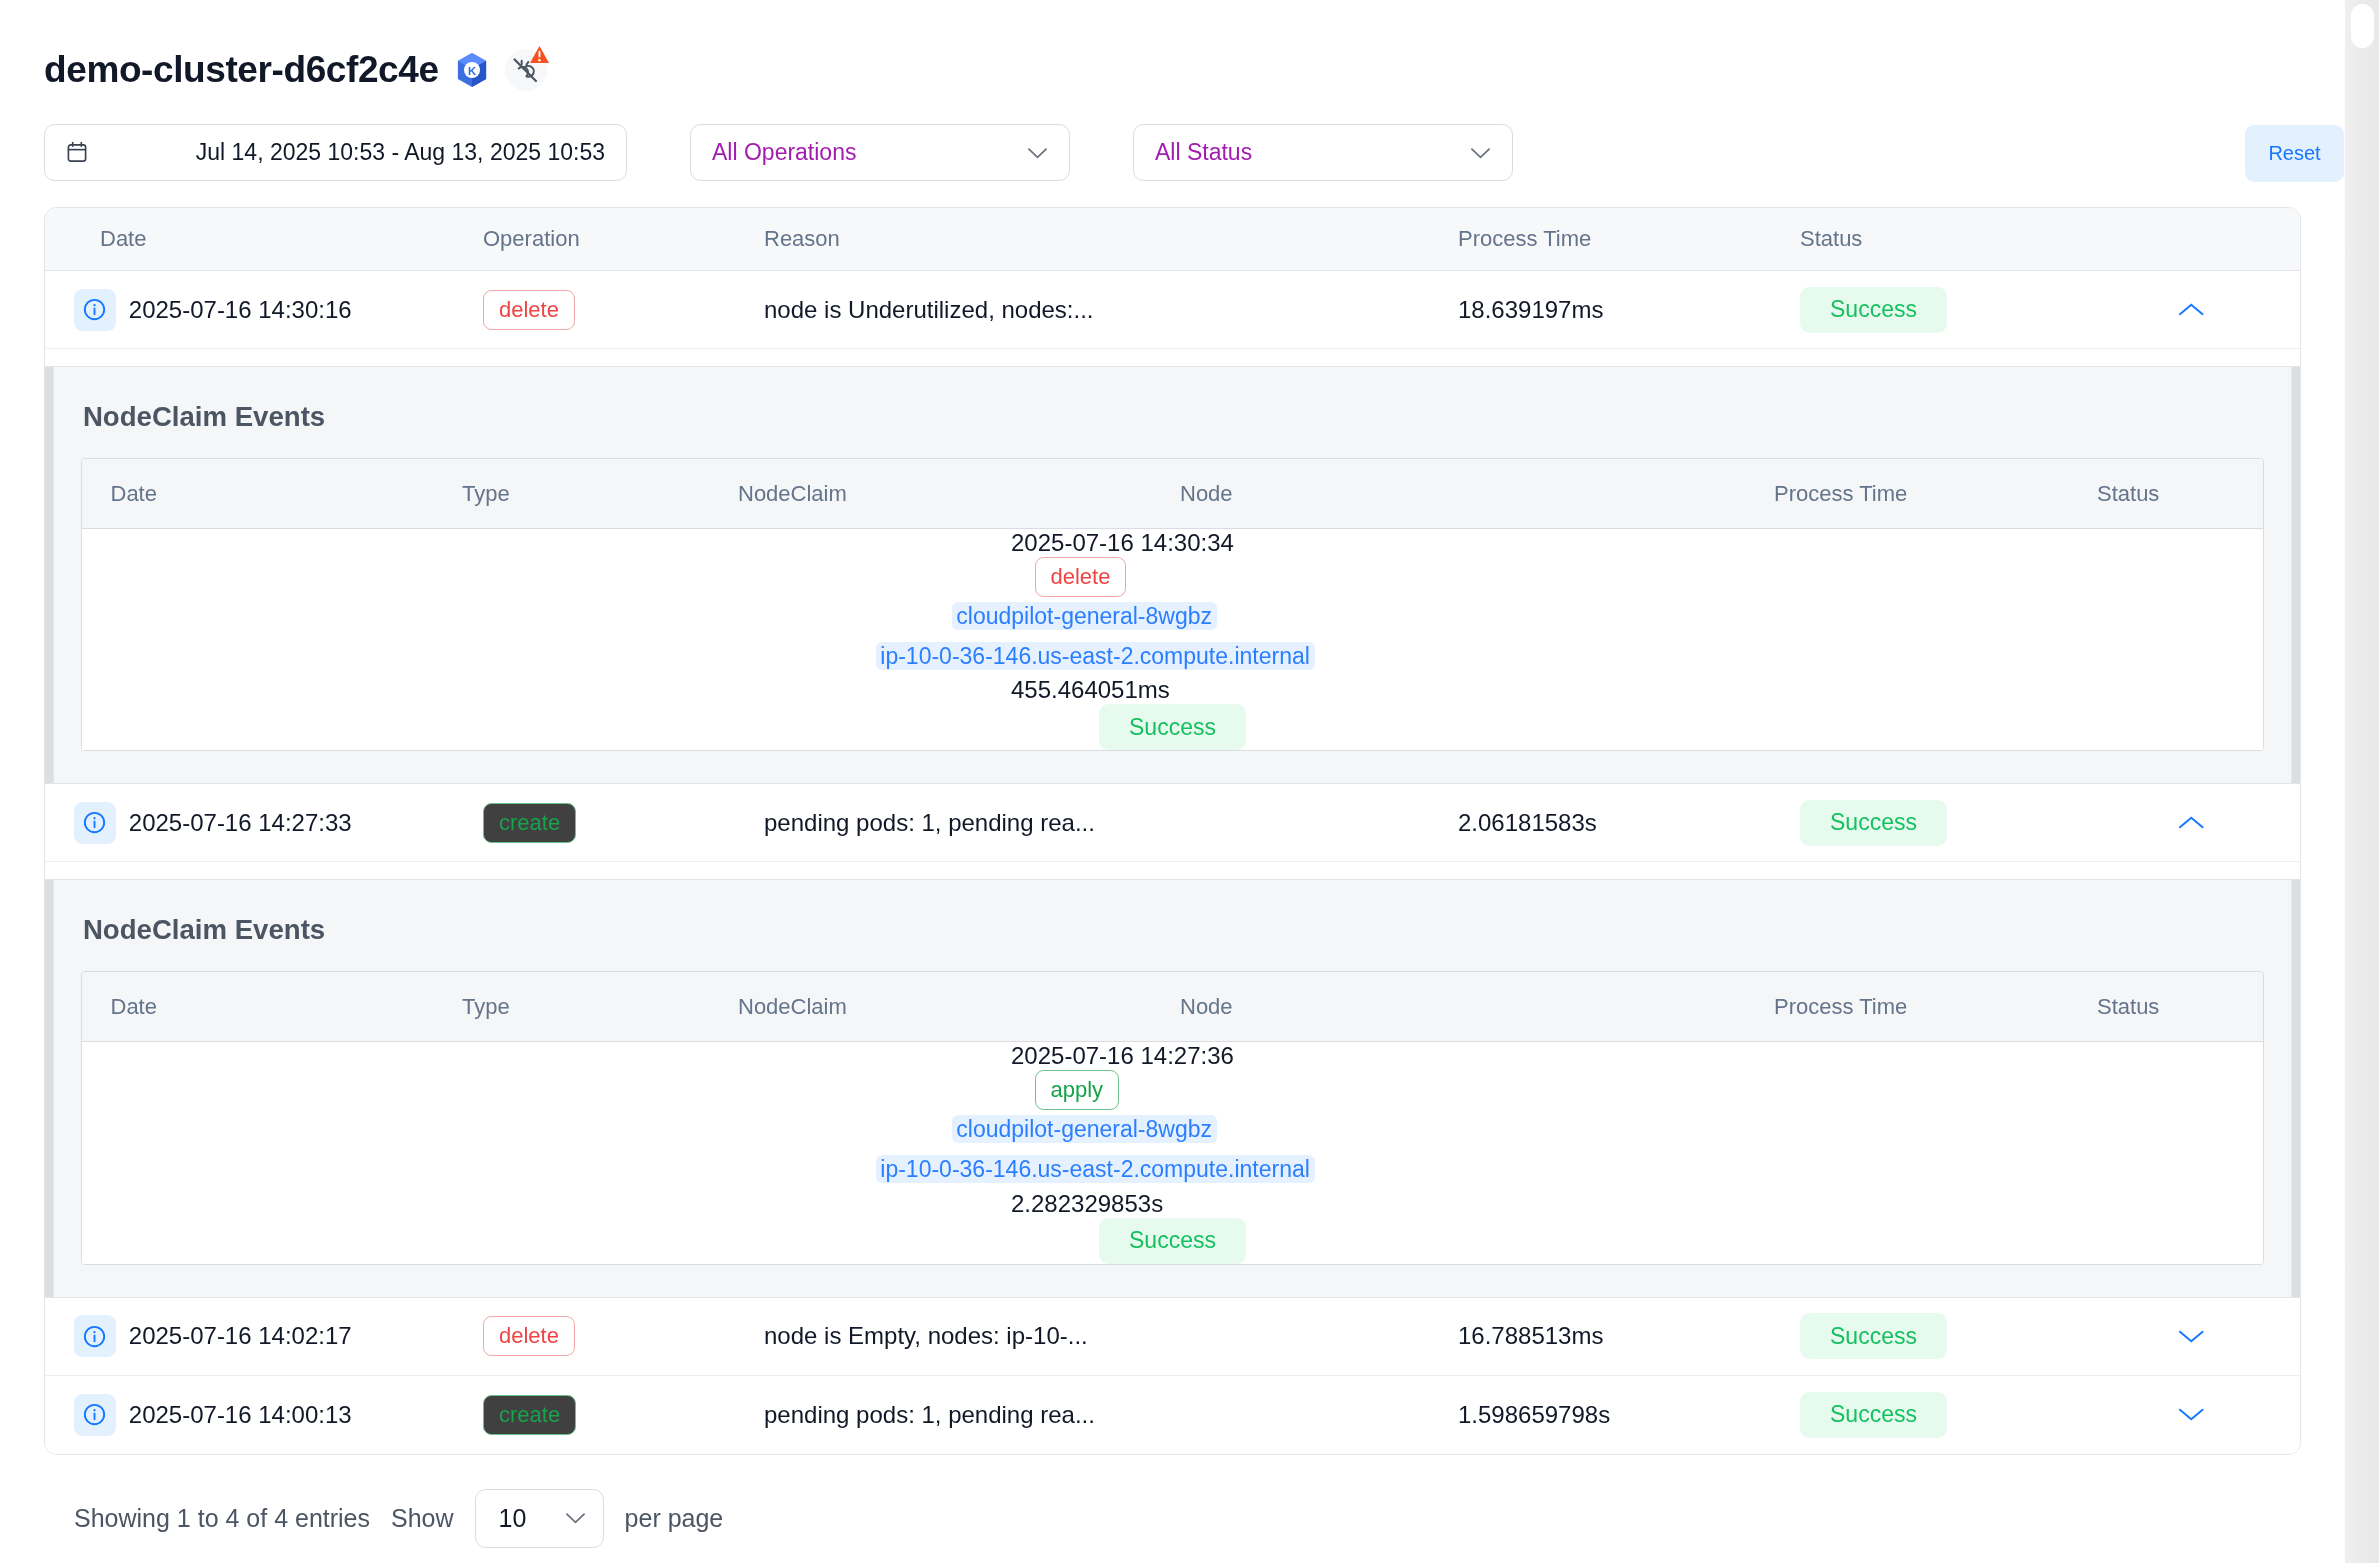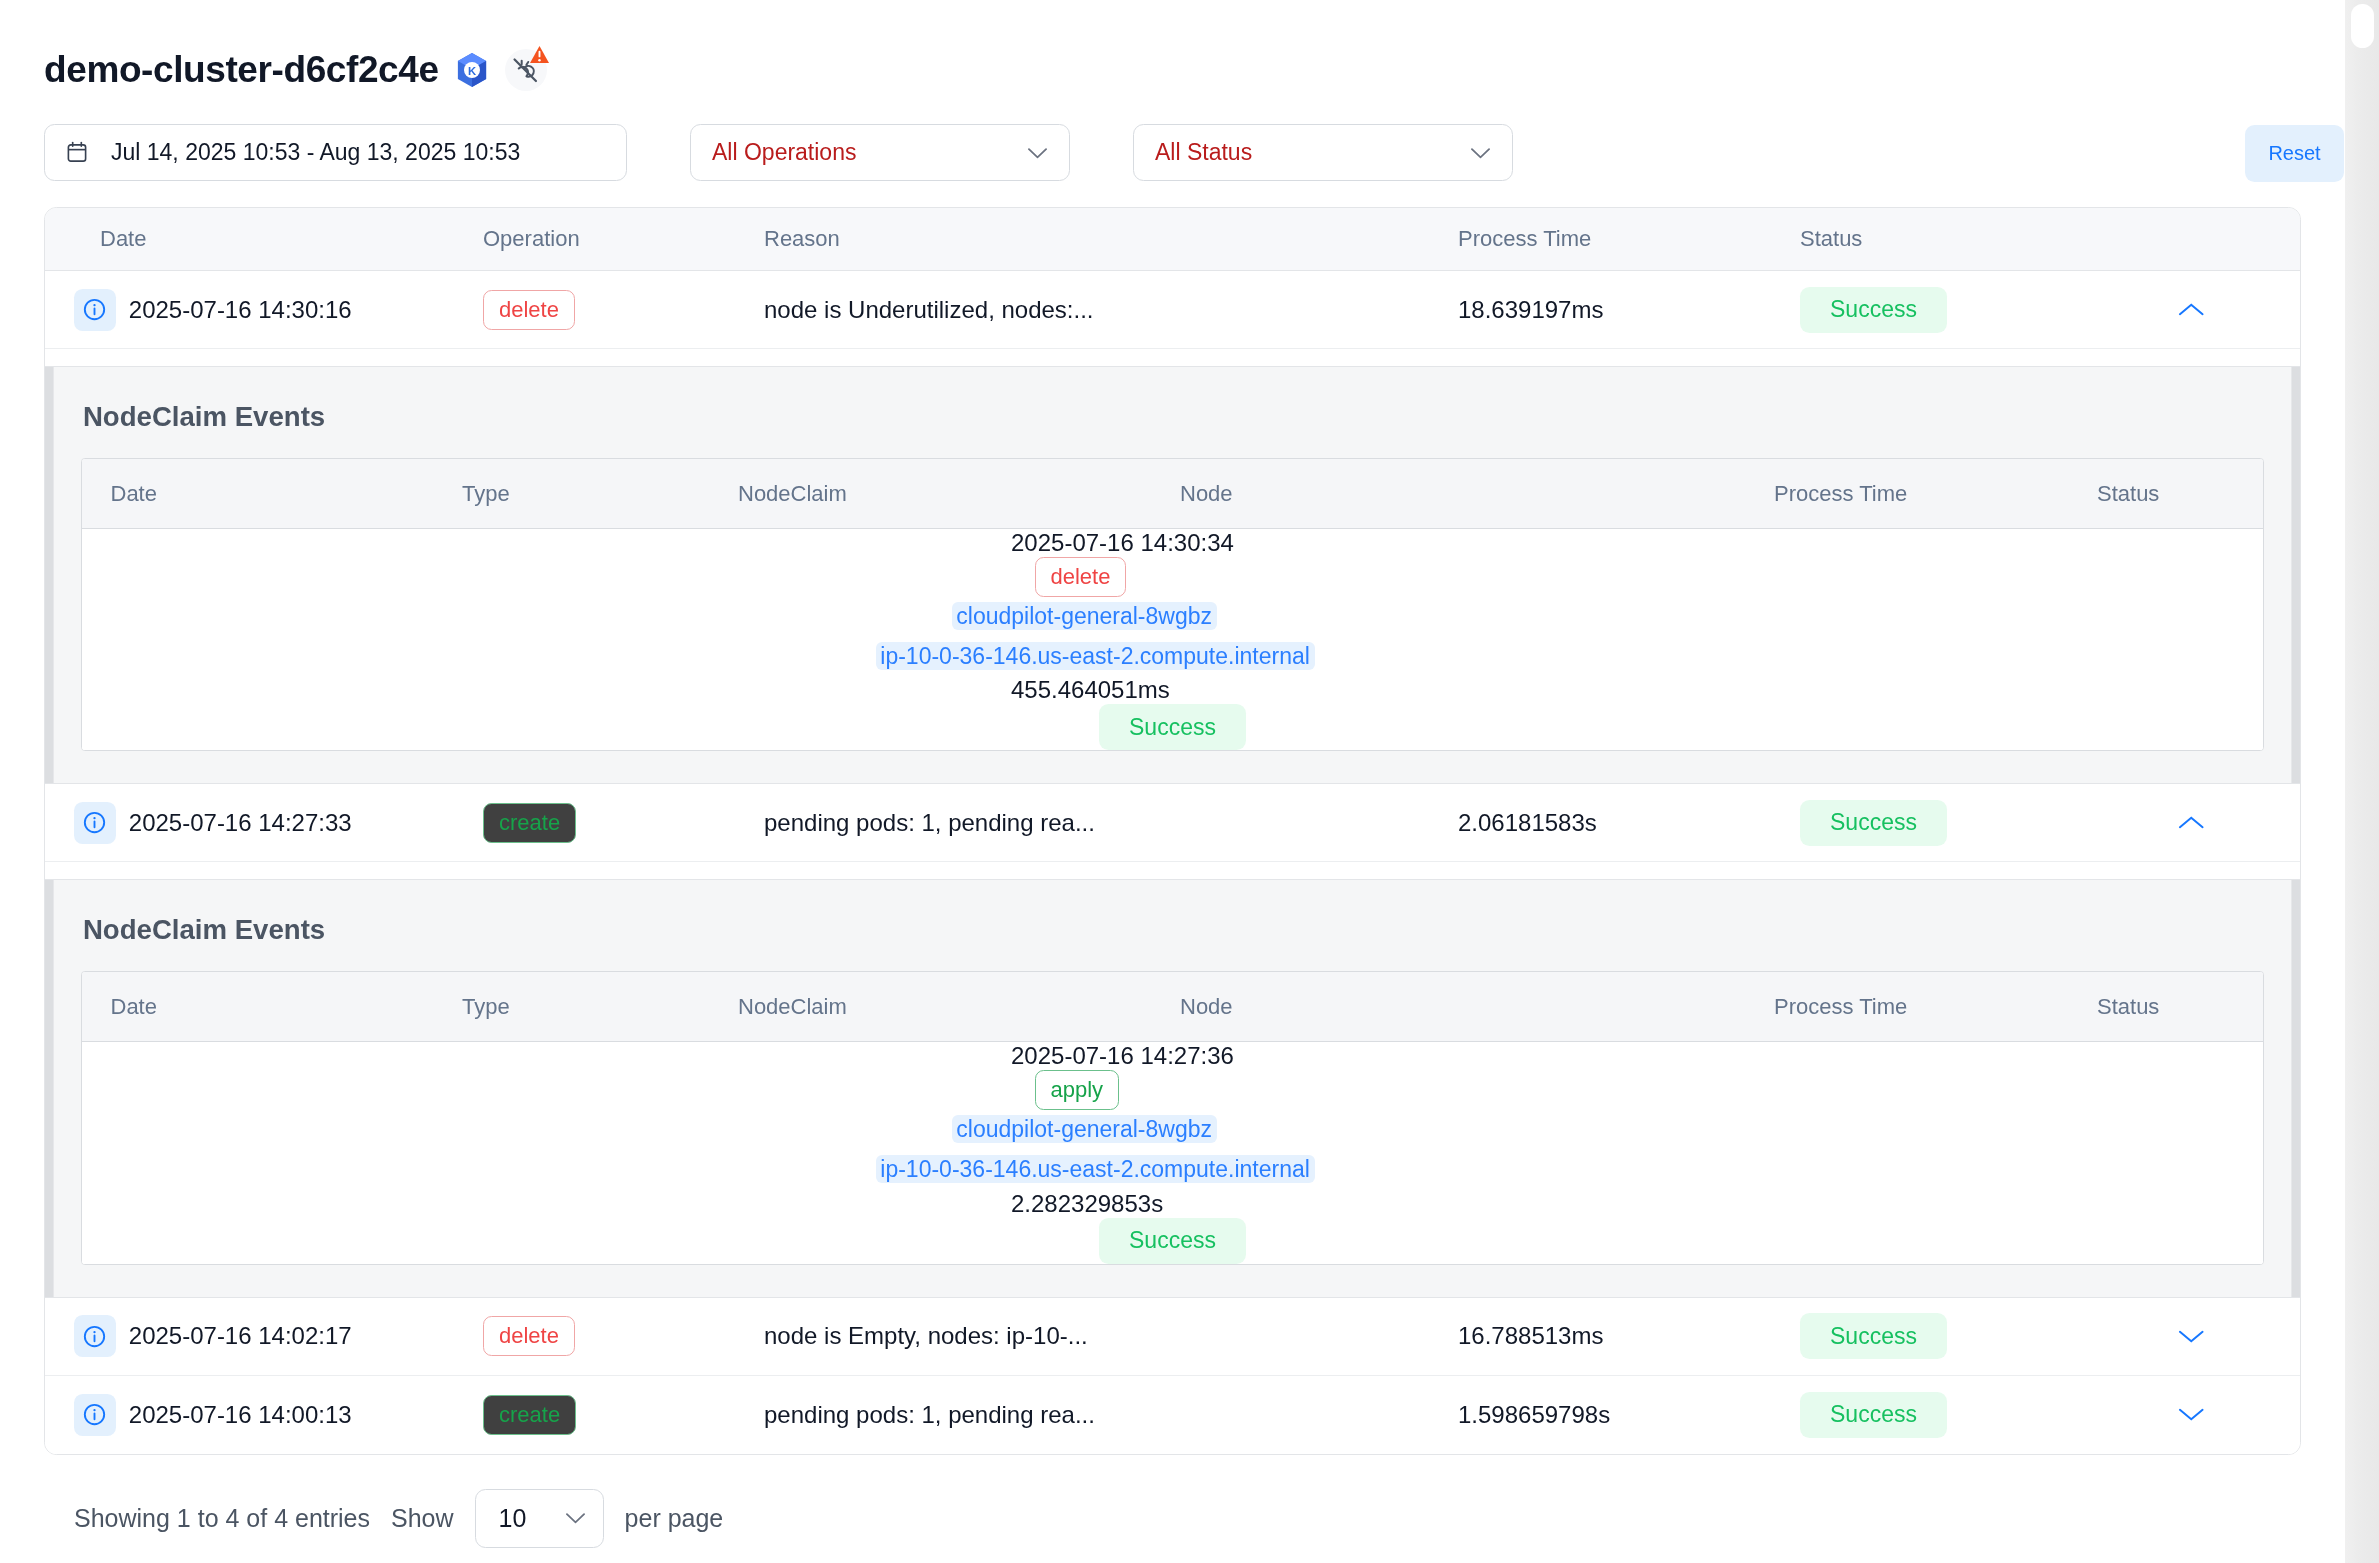--- a/index.html
+++ b/index.html
@@ -46,32 +46,32 @@
   .warn-tri { position:absolute; right:-2.9px; top:-3.8px; width:21px; height:19px; }
 
   
   .filters {
     display:flex; align-items:center;
     padding: 34px 0 0 44px;
     position:relative;
     height: 89px;
   }
   .date-box {
-    display:flex; align-items:center; gap:23px;
+    display:flex; align-items:center; gap:31px;
     width: 583px; height: 57px;
     border:1.4px solid #d7dbe0; border-radius:10.5px;
     background:#fff; padding: 4px 21px;
-    font-size: 23px; color:#111827;
+    font-size: 23px; color:#111827;justify-content:space-between;
   }
   .cal-icon { width:22px; height:23px; flex:none; }
   .select-box {
     position:relative;
     height:57px; border:1.4px solid #d7dbe0; border-radius:10.5px;
     background:#fff; display:flex; align-items:center;
-    padding: 0 21px; font-size:23px; color:#b91c1c;
+    padding: 0 21px; font-size:23px; color:#a21caf;
   }
   .sel-ops { width:380px; margin-left: 63px; }
   .sel-status { width:380px; margin-left: 63px; }
   .chev {
     position:absolute; right:21px; top:50%; transform:translateY(-50%);
     width:21px; height:12.4px;
   }
   .reset-btn {
     position:absolute; right:0px; top:34px;
     width:99px; height:57px;

